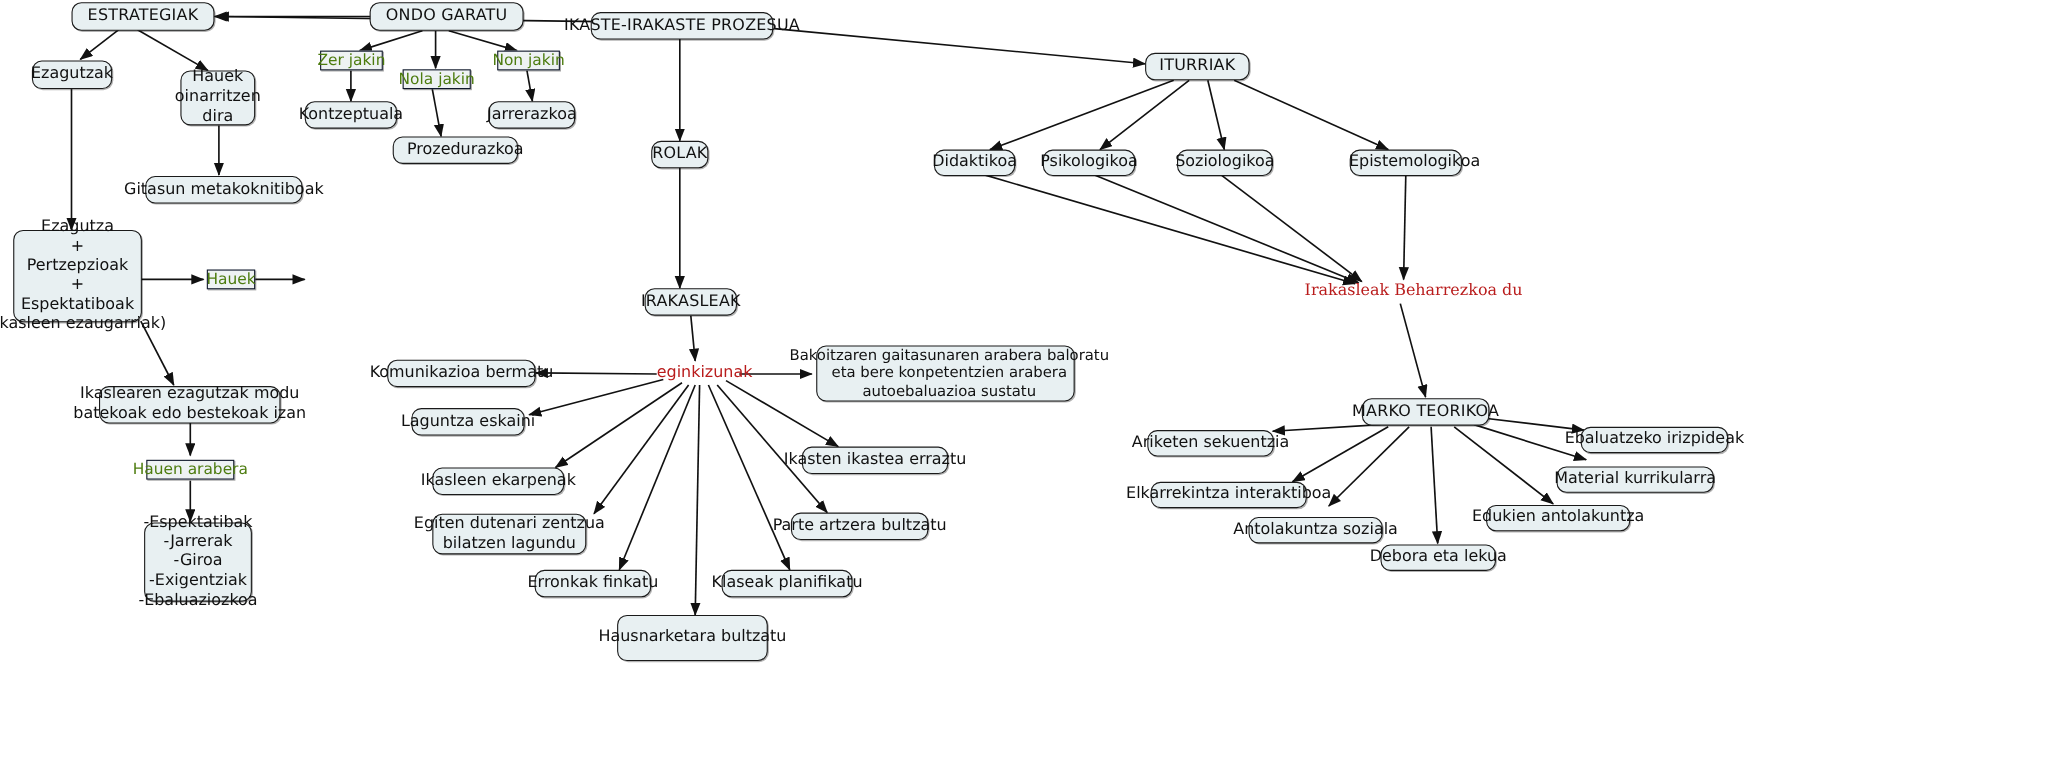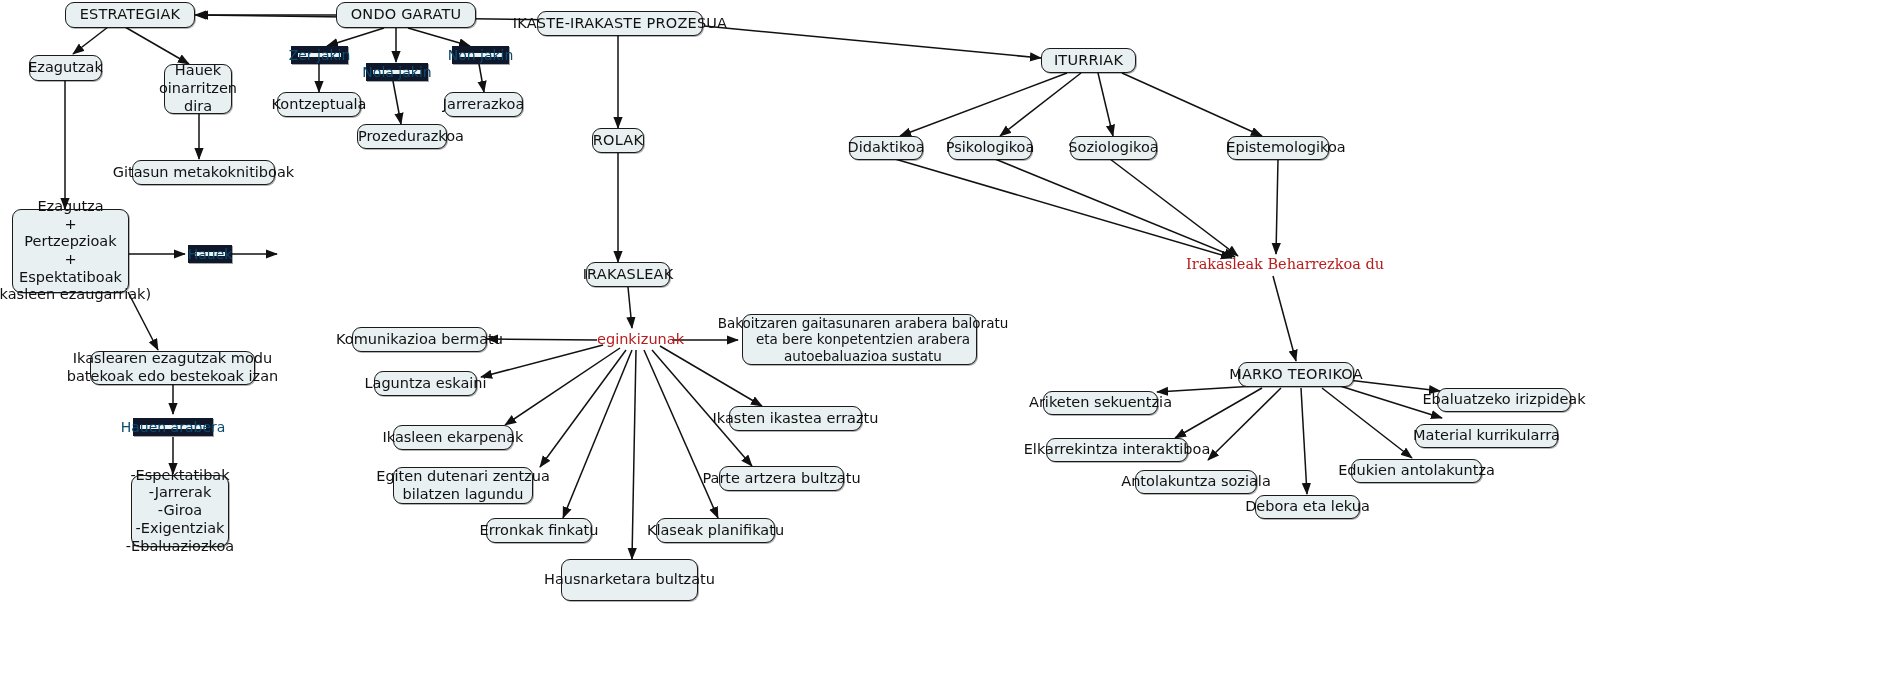--- a/index.html
+++ b/index.html
@@ -28,23 +28,23 @@
     box-shadow:1px 1px 0 rgba(0,0,0,0.30);
   }
   .node.cap{ font-size:14.5px; letter-spacing:.2px; }
   .node.reg{ font-size:14.5px; }
   .node.small{ font-size:13.5px; }
   
   .link-label{
     position:absolute;
     box-sizing:border-box;
     background:#eef2f3;
-    border:7px solid #0f172a;
+    border:1px solid #0f172a;
     border-radius:0;
-    color:#0c4a6e;
+    color:#4d7c0f;
     font-size:14px;
     display:flex;
     align-items:center;
     justify-content:center;
     white-space:pre;
     padding:0 3px;
     box-shadow:1px 1px 0 rgba(0,0,0,0.35);
   }
   
   .bare{
@@ -133,21 +133,21 @@
   <div class="node cap" style="left:537px;top:11px;width:166px;height:25px;">IKASTE-IRAKASTE PROZESUA</div>
 
   <div class="node reg" style="left:29px;top:55px;width:73px;height:26px;">Ezagutzak</div>
 
   <div class="node reg" style="left:164px;top:64px;width:68px;height:50px;">Hauek
 oinarritzen
 dira</div>
 
   <div class="node reg" style="left:277px;top:92px;width:84px;height:25px;">Kontzeptuala</div>
 
-  <div class="node reg" style="left:357px;top:124px;width:90px;height:25px;padding-left:27px;">Prozedurazkoa</div>
+  <div class="node reg" style="left:357px;top:124px;width:114px;height:25px;padding-left:27px;">Prozedurazkoa</div>
 
   <div class="node reg" style="left:444px;top:92px;width:79px;height:25px;">Jarrerazkoa</div>
 
   <div class="node reg" style="left:132px;top:160px;width:143px;height:25px;">Gitasun metakoknitiboak</div>
 
   <div class="node reg" style="left:12px;top:209px;width:117px;height:84px;">Ezagutza
 +
 Pertzepzioak
 +
 Espektatiboak

